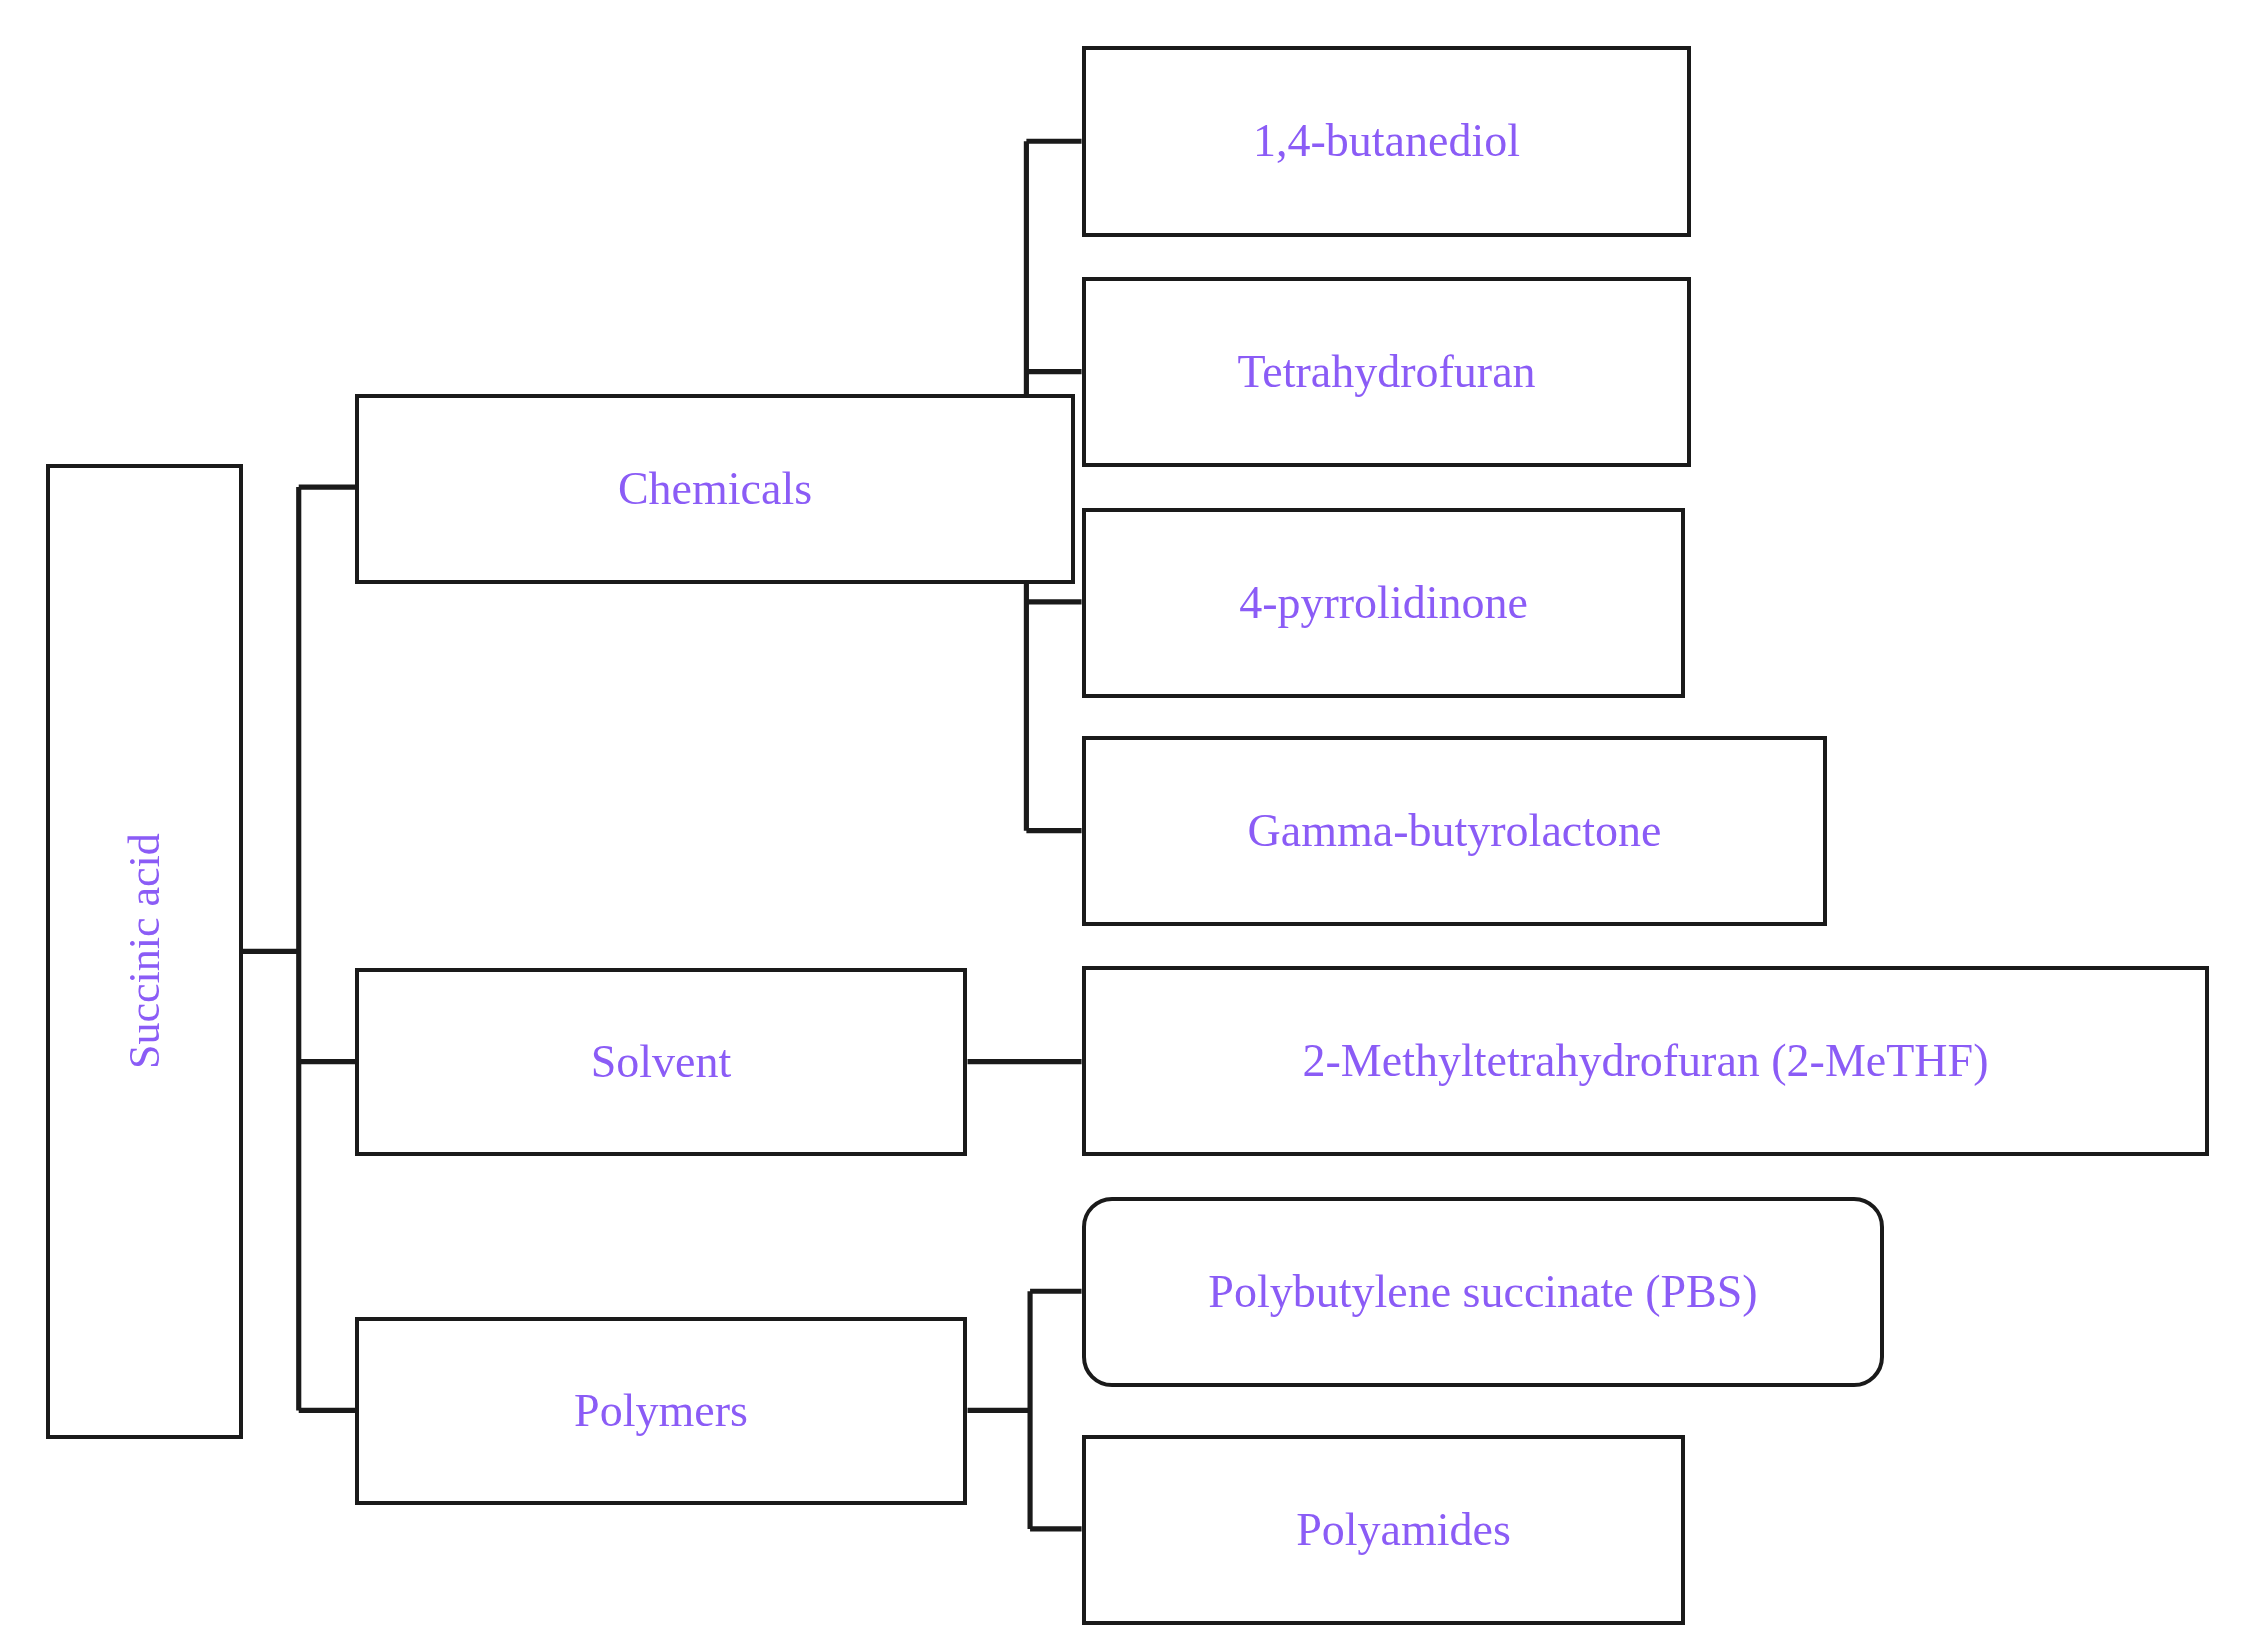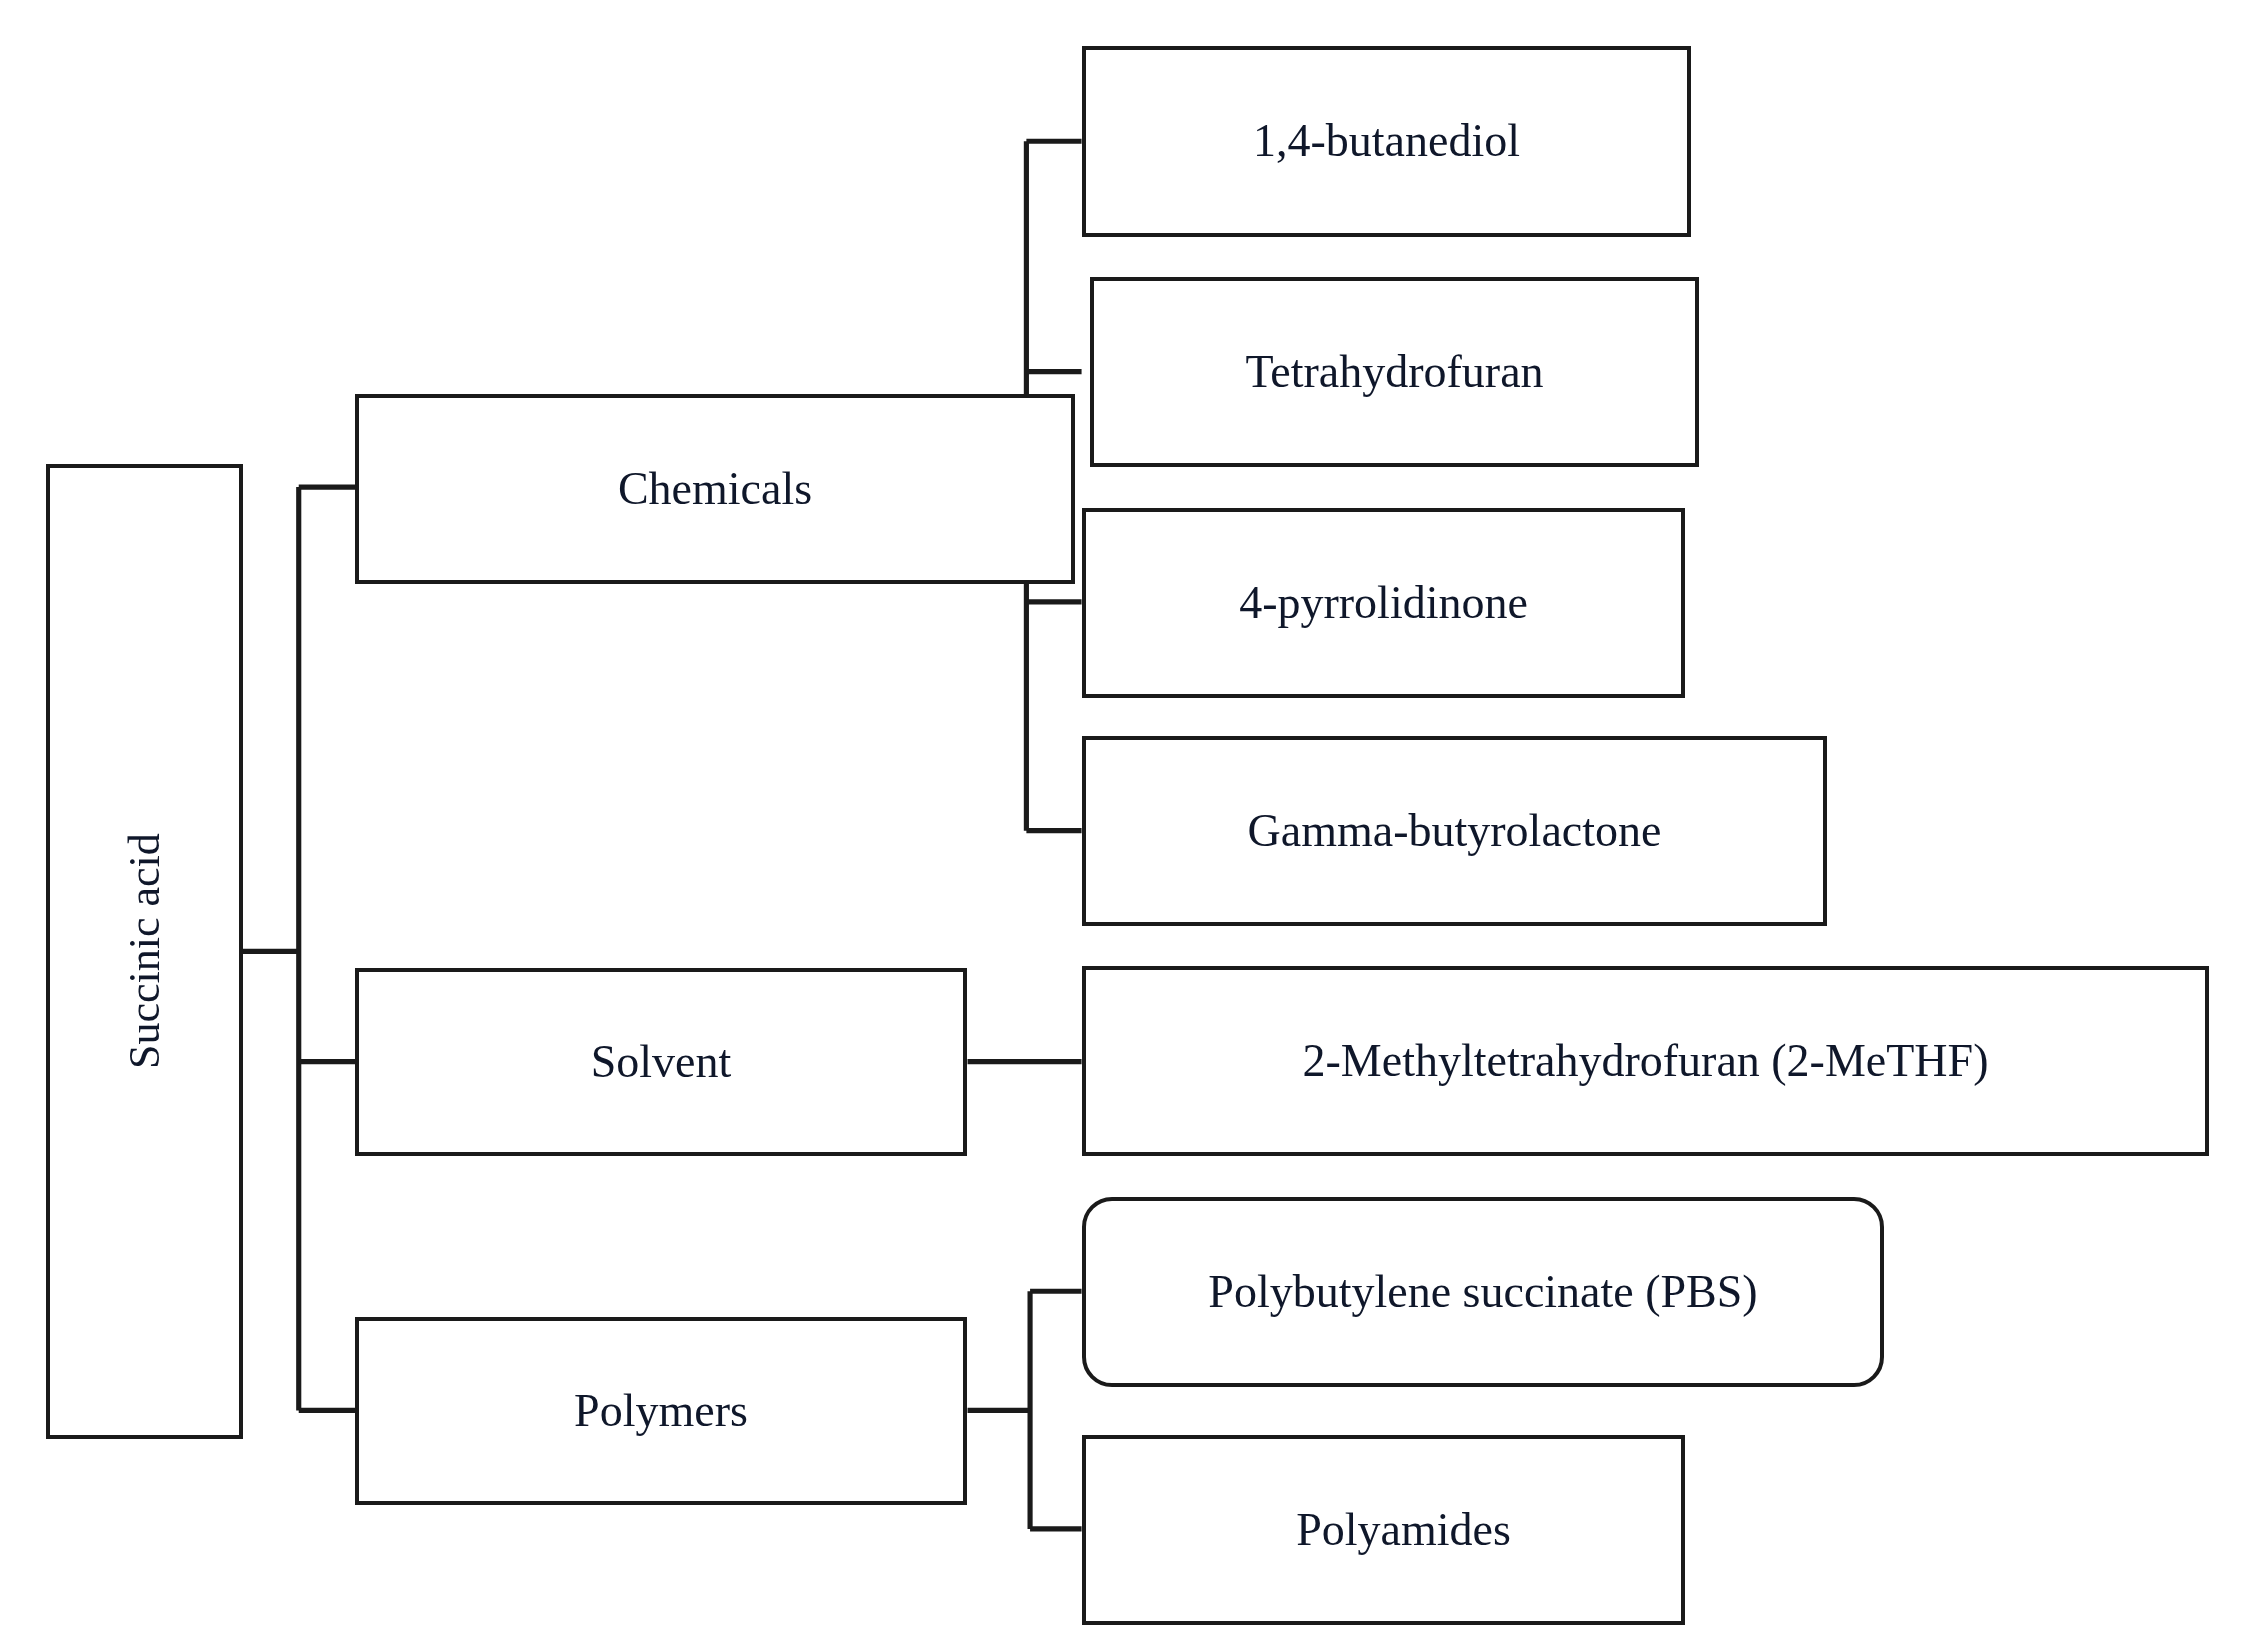--- a/index.html
+++ b/index.html
@@ -12,21 +12,21 @@
     overflow:hidden;
   }
   .node{
     position:absolute;
     box-sizing:border-box;
     background:#ffffff;
     border:4.4px solid #1a1a1a;
     display:flex;
     align-items:center;
     justify-content:center;
-    color:#0f172a;
+    color:#8b5cf6;
     line-height:1.1;
     z-index:3;
   }
   .node .lbl{
     display:block;
     text-align:center;
     white-space:nowrap;
   }
   .root-node .lbl{
     transform:rotate(-90deg);
@@ -100,21 +100,21 @@
   </div>
 
   <div class="node" style="left:355px; top:968px; width:612px; height:188px; font-size:46px;">
     <span class="lbl">Solvent</span>
   </div>
 
   <div class="node" style="left:1082px; top:46px; width:609px; height:191px; font-size:46px;">
     <span class="lbl">1,4-butanediol</span>
   </div>
 
-  <div class="node" style="left:1082px; top:277px; width:609px; height:190px; font-size:46px;margin-left:8px;">
+  <div class="node" style="left:1082px; top:277px; width:609px; height:190px; font-size:46px;">
     <span class="lbl">Tetrahydrofuran</span>
   </div>
 
   <div class="node" style="left:1082px; top:508px; width:603px; height:190px; font-size:46px;">
     <span class="lbl">4-pyrrolidinone</span>
   </div>
 
   <div class="node" style="left:1082px; top:736px; width:745px; height:190px; font-size:46px;">
     <span class="lbl">Gamma-butyrolactone</span>
   </div>

